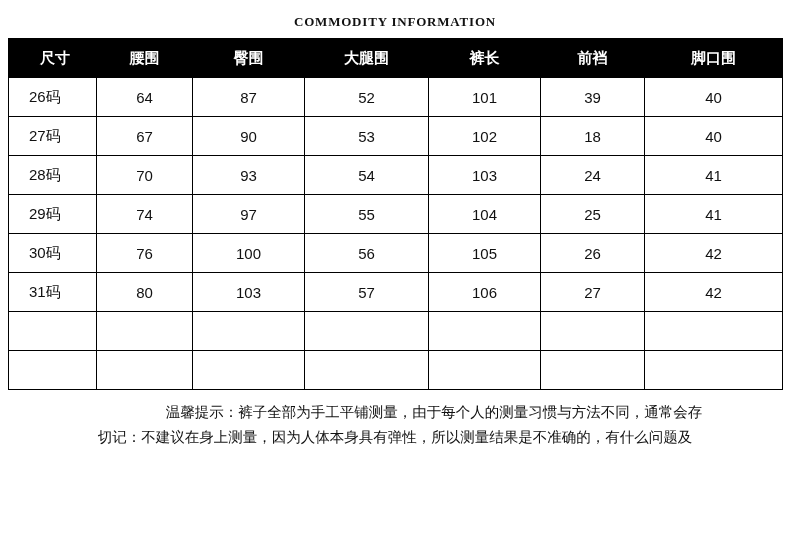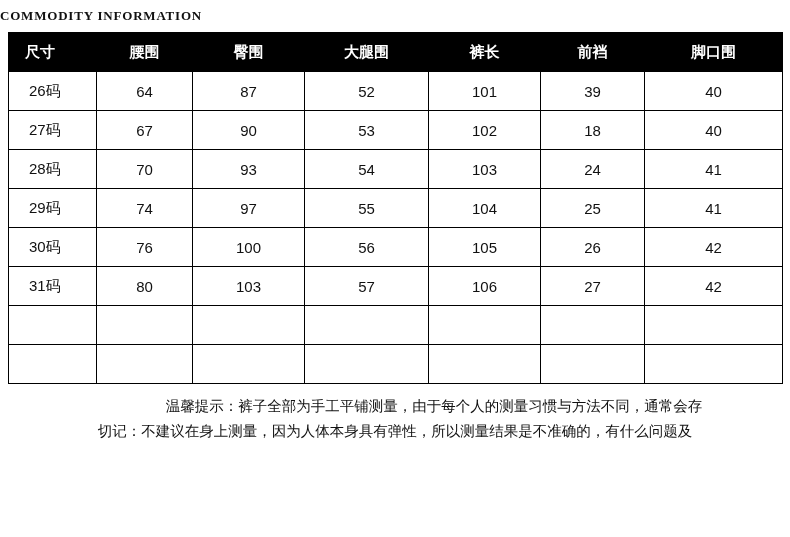--- a/index.html
+++ b/index.html
@@ -31,26 +31,27 @@
     background: #cc0000;
     color: #ffffff;
     font-size: 17px;
     font-weight: bold;
     letter-spacing: 2px;
     padding: 4px 13px 5px 13px;
     line-height: 1.1;
   }
   .subtitle {
     width: 100%;
+    text-align: center;
     font-family: "Liberation Serif", serif;
     font-size: 13px;
     font-weight: bold;
     letter-spacing: 0.8px;
     color: #111111;
-    margin-top: 8px;
+    margin-top: 14px;
     margin-bottom: 8px;
   }
   
   .table-area {
     padding: 0 8px;
   }
   table.size-table {
     width: 774px;
     border-collapse: collapse;
     table-layout: fixed;
@@ -68,21 +69,21 @@
   table.size-table thead th {
     background: #000000;
     color: #ffffff;
     font-weight: bold;
     font-size: 15px;
     height: 38px;
     border: 1px solid #000000;
   }
   table.size-table thead th.first-col {
     text-align: left;
-    padding-left: 16px;
+    padding-left: 31px;
   }
   table.size-table tbody td.first-col {
     text-align: left;
     padding-left: 20px;
     font-size: 15px;
   }
   tbody tr.empty-row td {
     height: 38px;
   }
   

